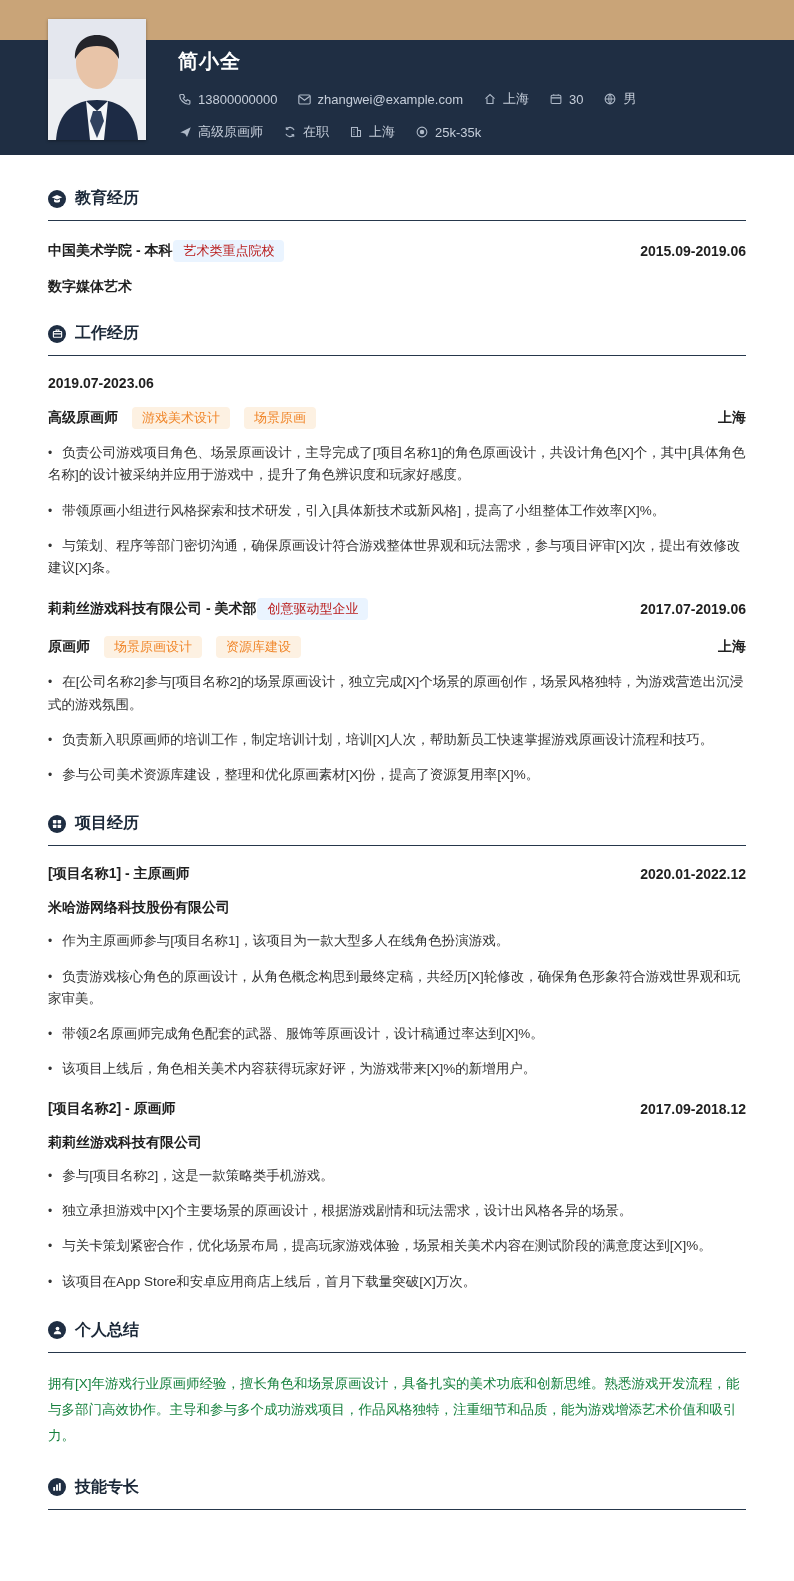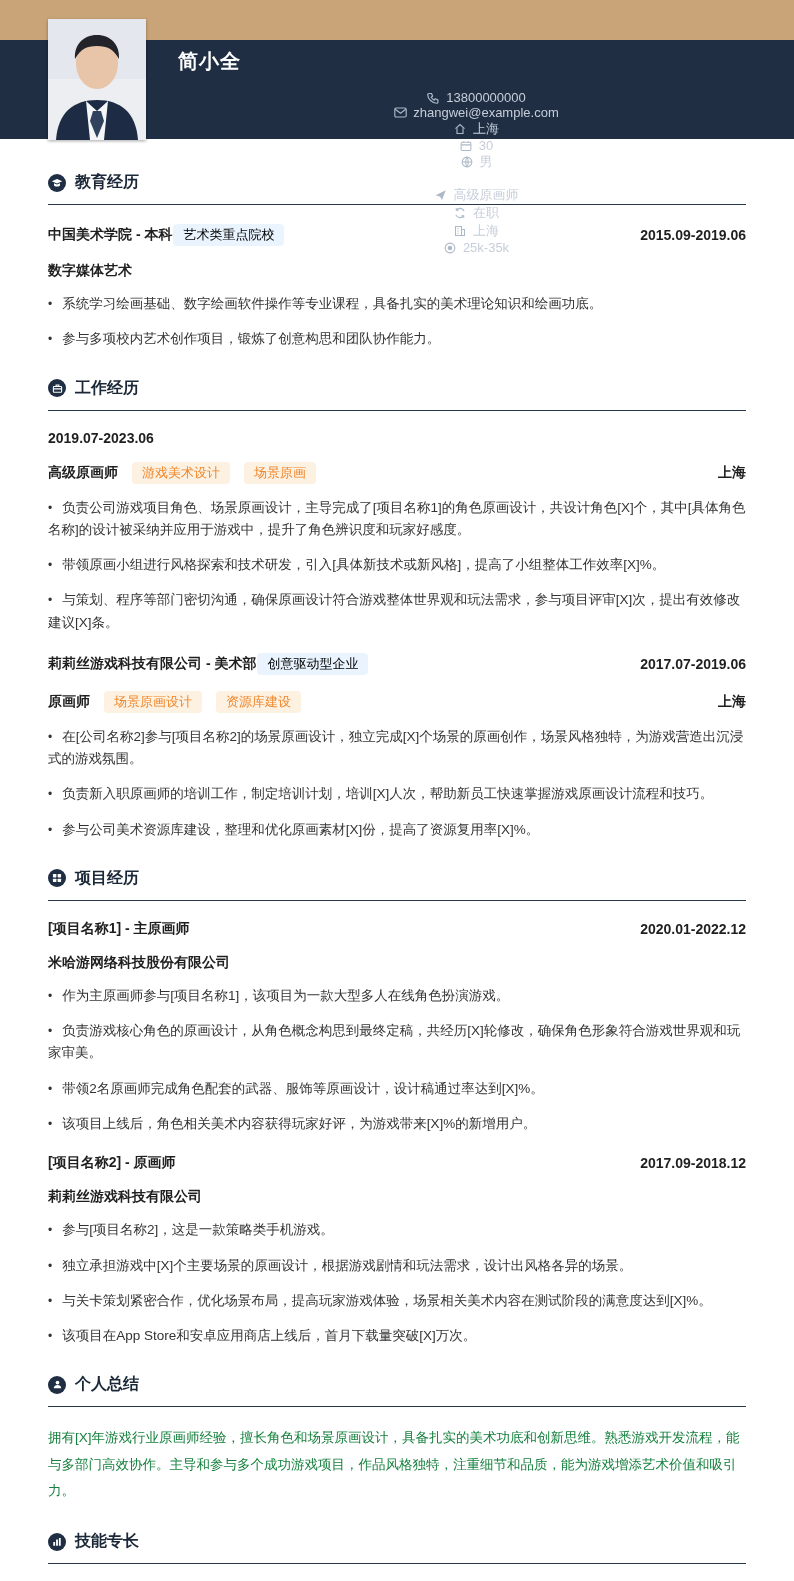--- a/index.html
+++ b/index.html
@@ -4,44 +4,44 @@
 <style>
   * { box-sizing: border-box; }
   html,body { margin:0; padding:0; }
   body {
     width:794px; background:#ffffff; color:#333;
     font-family:"Liberation Sans","DejaVu Sans",sans-serif;
     -webkit-font-smoothing:antialiased;
   }
   
   .topbar { height:40px; background:#C9A478; }
-  .header { position:relative; height:99px; background:#1F2E43; color:#fff; }
+  .header { position:relative; height:115px; background:#1F2E43; color:#fff; }
   .photo {
     position:absolute; left:48px; top:-21px; width:98px; height:121px;
     background:#e9eaef; overflow:hidden; box-shadow:0 1px 3px rgba(0,0,0,.35);
   }
   .header-main { padding:8px 0 0 178px; }
   .name { font-size:20px; font-weight:bold; letter-spacing:1px; margin:0; }
-  .contact-row { display:flex; align-items:center; flex-wrap:nowrap; margin-top:15px;flex-direction:column; }
+  .contact-row { display:flex; align-items:center; flex-wrap:nowrap; margin-top:15px; }
   .contact-item { display:inline-flex; align-items:center; margin-right:20px; font-size:13px; color:#C6CEDA; }
   .contact-item .ci { width:14px; height:14px; margin-right:6px; display:inline-flex; align-items:center; justify-content:center; color:#AEB9C8; font-size:13px; line-height:1; }
   .ci svg { display:block; }
   
   .main { padding:6px 48px 30px 48px; }
   .section { margin-top:27px; }
   .section-head { display:flex; align-items:center; gap:9px; padding-bottom:11px; border-bottom:1px solid #26374B; }
   .sec-icon { width:18px; height:18px; min-width:18px; border-radius:50%; background:#1F2E43; display:flex; align-items:center; justify-content:center; }
   .sec-title { font-size:16px; font-weight:bold; color:#1B2838; }
   .entry-row { display:flex; justify-content:space-between; align-items:center; margin-top:19px; }
   .entry-left { display:flex; align-items:center; gap:1px; }
   .entry-title { font-size:14px; font-weight:bold; color:#1f1f1f; }
   .entry-date { font-size:14px; font-weight:bold; color:#1f1f1f; }
   .entry-loc { font-size:14px; font-weight:bold; color:#1f1f1f; }
   .tag { font-size:13px; padding:2px 10px; border-radius:4px; white-space:nowrap; }
-  .tag-blue { background:#EAF4FF; color:#000000; }
+  .tag-blue { background:#EAF4FF; color:#b91c1c; }
   .tag-orange { background:#FDF1E2; color:#F0862A; }
   .role-row { margin-top:16px; }
   .role-tags { display:flex; align-items:center; gap:14px; }
   .sub-company { margin-top:16px; font-size:14px; font-weight:bold; color:#1f1f1f; }
   .bullets { margin-top:4px; }
   .bullet { margin:13px 0 0 0; font-size:13.5px; line-height:1.65; color:#333; }
   .bullet::before { content:"•"; color:#333; margin-right:10px; font-size:12px; }
   .summary-text { margin-top:18px; font-size:13.5px; line-height:1.95; color:#15803d; }
 </style>
 </head>
@@ -163,24 +163,20 @@
     </div>
     <div>
       <div class="entry-row">
         <div class="entry-left">
           <span class="entry-title">中国美术学院 - 本科</span>
           <span class="tag tag-blue">艺术类重点院校</span>
         </div>
         <span class="entry-date">2015.09-2019.06</span>
       </div>
       <div class="sub-company">数字媒体艺术</div>
-      <div class="bullets">
-        <p class="bullet"><span>系统学习绘画基础、数字绘画软件操作等专业课程，具备扎实的美术理论知识和绘画功底。</span></p>
-        <p class="bullet"><span>参与多项校内艺术创作项目，锻炼了创意构思和团队协作能力。</span></p>
-      </div>
     </div>
   </div>
 
   <div class="section">
     <div class="section-head">
       <span class="sec-icon">
         <svg width="11" height="11" viewBox="0 0 16 16" fill="none" stroke="#fff" stroke-width="1.6">
             <rect x="2" y="5" width="12" height="8.5" rx="1"></rect>
             <path d="M6 5V2.8h4V5M2 8.5h12"></path>
           </svg>

